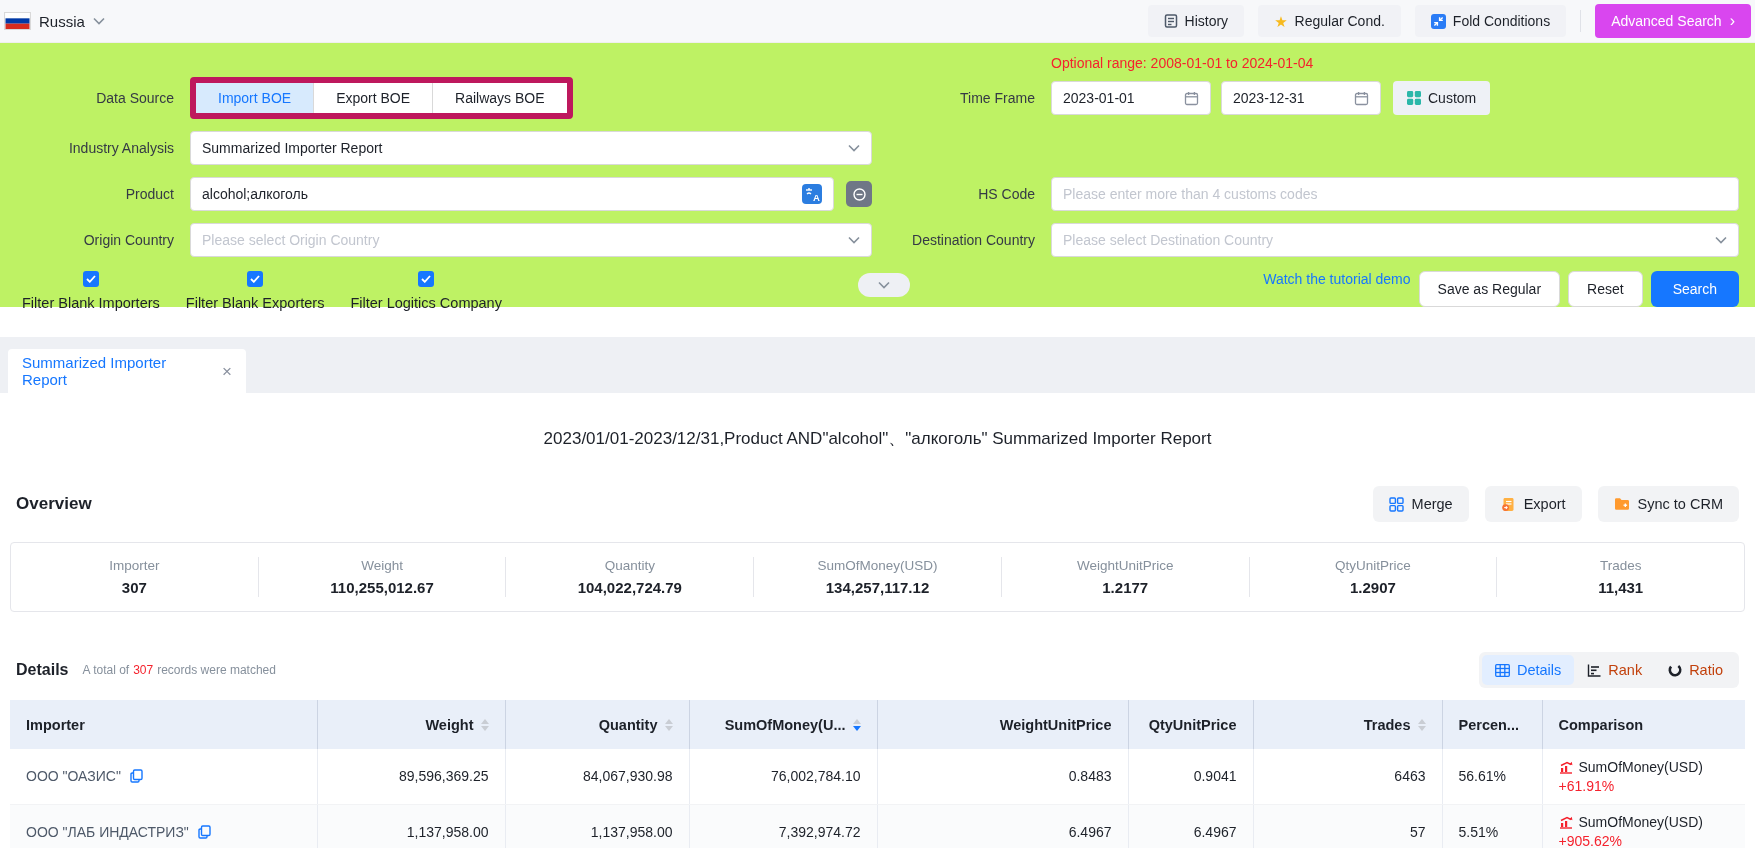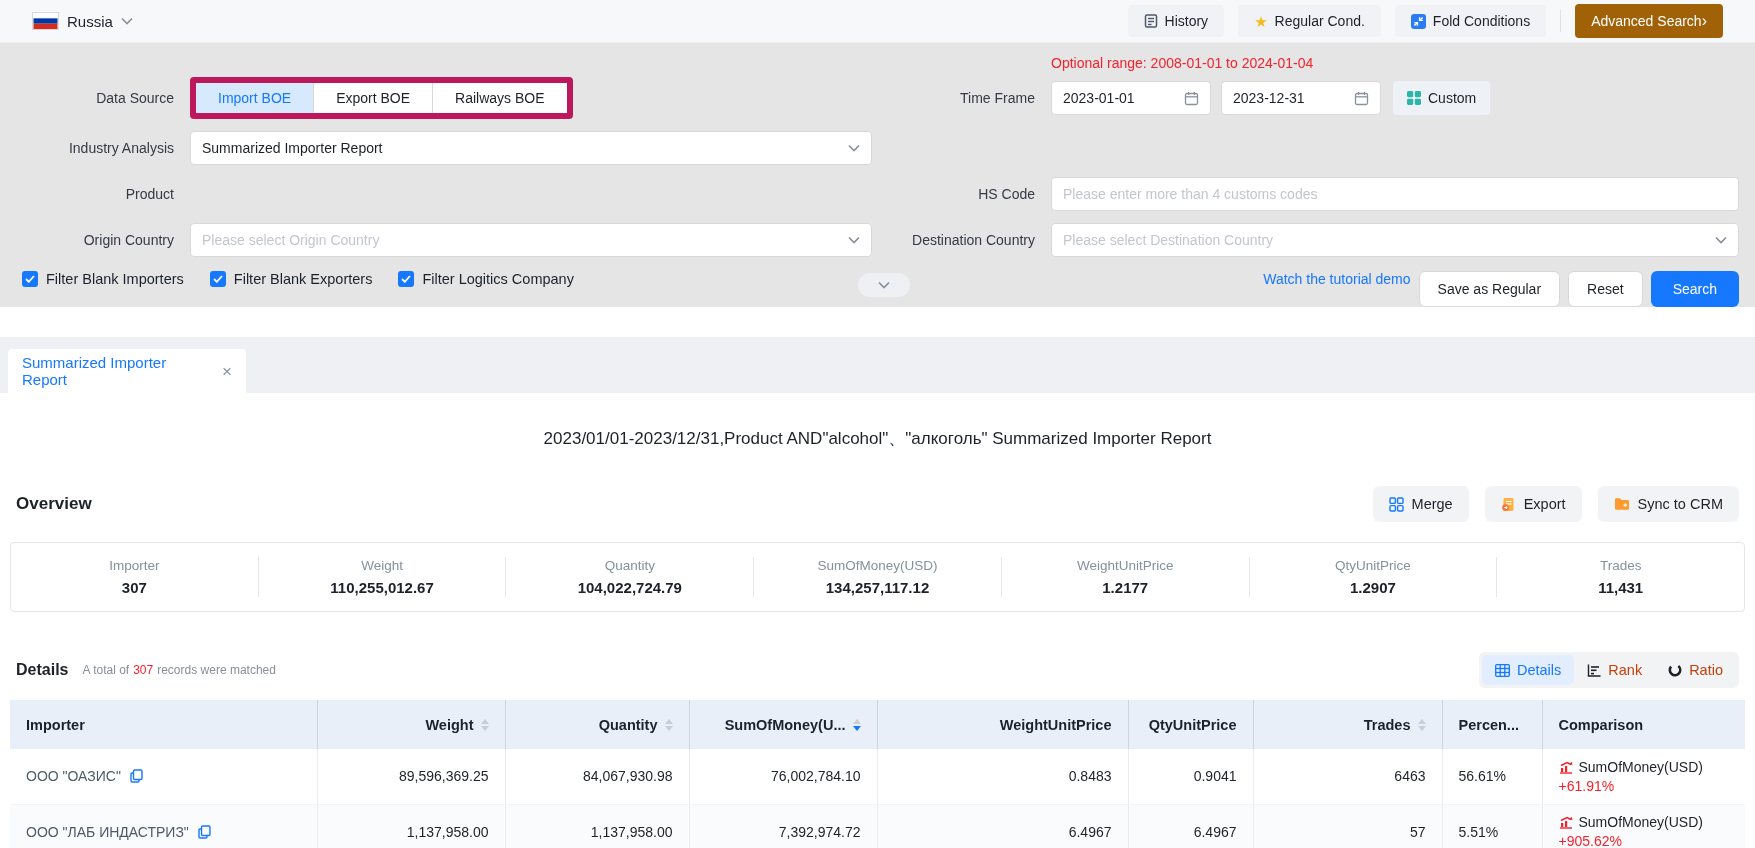--- a/index.html
+++ b/index.html
@@ -1,35 +1,35 @@
 <!DOCTYPE html>
 <html><head>
 <meta charset="utf-8">
 <style>
   * { margin:0; padding:0; box-sizing:border-box; }
   html,body { width:1755px; height:848px; overflow:hidden; background:#fff;
     font-family:"Liberation Sans", sans-serif; color:#1d2129; font-size:14px; }
 
   
   .topbar { height:43px; background:#f7f8fa; border-bottom:1px solid #efefef;
-    display:flex; align-items:center; padding:0 32px; }
+    display:flex; align-items:center; padding:0 4px; }
   .country { display:flex; align-items:center; gap:8px; cursor:pointer; }
   .flag { width:27px; height:18px; border:1px solid #d9d9d9; display:block; }
   .country-name { font-size:15px; color:#1d2129; }
   .top-right { margin-left:auto; display:flex; align-items:center; gap:14px; }
   .tbtn { height:32px; display:flex; align-items:center; gap:7px; padding:0 16px;
     background:#f1f2f6; border-radius:4px; color:#1d2129; cursor:pointer; font-size:14px; }
   .star { color:#f7ba1e; font-size:15px; line-height:1; }
   .vdiv { width:1px; height:22px; background:#e0e2e8; }
-  .adv-btn { height:34px; display:flex; align-items:center; gap:0; padding:0 16px;
-    background:#a16207; color:#fff; border-radius:4px; cursor:pointer; font-size:14px; }
+  .adv-btn { height:34px; display:flex; align-items:center; gap:8px; padding:0 16px;
+    background:#d946ef; color:#fff; border-radius:4px; cursor:pointer; font-size:14px; }
   .adv-chevron { font-size:16px; line-height:1; }
 
   
-  .form-section { padding:8px 16px 0 16px; background:#e5e5e5; }
+  .form-section { padding:8px 16px 0 16px; background:#bef264; }
   .frow { display:flex; align-items:center; }
   .flabel { width:158px; text-align:right; margin-right:16px; color:#353a45; flex:0 0 158px; }
   .left-field { width:682px; flex:0 0 682px; }
   .rlabel { flex:1; text-align:right; margin-right:16px; color:#353a45; }
   .right-col { width:688px; flex:0 0 688px; display:flex; align-items:center; }
 
   .row-red { height:20px; margin-top:2px; }
   .red-note { color:#f5222d; font-size:14px; }
 
   .row1 { margin-top:4px; }
@@ -51,21 +51,21 @@
   .row-gap { margin-top:12px; }
   .selectbox { cursor:pointer; }
   .placeholder { color:#c2c6cf; flex:1; }
   .sel-value { flex:1; color:#1d2129; }
 
   .icon-btn-grey { width:26px; height:26px; margin-left:12px; background:#6f7786; border-radius:5px;
     display:flex; align-items:center; justify-content:center; cursor:pointer; flex:0 0 26px; }
 
   .row5 { margin-top:14px; position:relative; height:36px; }
   .checks { display:flex; align-items:center; gap:26px; padding-left:6px; }
-  .check { display:flex; align-items:center; gap:8px; cursor:pointer; font-size:14.5px; color:#1d2129; }
+  .check { display:flex; align-items:center; gap:8px; cursor:pointer; font-size:14.5px; color:#1d2129;flex-direction:column; }
   .cbox { width:16px; height:16px; background:#1677ff; border-radius:3px;
     display:flex; align-items:center; justify-content:center; flex:0 0 16px; }
   .fold-pill { position:absolute; left:842px; top:2px; width:52px; height:24px; background:#eef0f4;
     border-radius:12px; display:flex; align-items:center; justify-content:center; cursor:pointer; }
   .row5-right { position:absolute; right:0; top:0; display:flex; gap:8px; }
   .tut-link { color:#1677ff; cursor:pointer; }
   .btn-plain { height:36px; padding:0 18px; background:#fff; border:1px solid #d9d9d9; border-radius:6px;
     display:flex; align-items:center; cursor:pointer; color:#1d2129; }
   .btn-primary { height:36px; padding:0 22px; background:#1677ff; border-radius:6px;
     display:flex; align-items:center; cursor:pointer; color:#fff; }
@@ -236,20 +236,38 @@
             <polyline points="1,1.5 6,6.5 11,1.5" fill="none" stroke="#86909c" stroke-width="1.6"></polyline>
           </svg>
       </div>
     </div>
     <div class="rlabel"></div>
       <div class="right-col"></div>
   </div>
 
   <div class="frow row-gap">
     <div class="flabel">Product</div>
+    <div class="left-field" style="display:flex;align-items:center;">
+      <div class="inputbox" style="flex:1;">
+        <input value="alcohol;алкоголь" style="">
+        <svg width="20" height="20" viewBox="0 0 20 20">
+          <rect width="20" height="20" rx="4" fill="#2b7de0"></rect>
+          <line x1="4" y1="6" x2="10" y2="6" stroke="#fff" stroke-width="1.4"></line>
+          <line x1="7" y1="4" x2="7" y2="6" stroke="#fff" stroke-width="1.4"></line>
+          <path d="M5 10 Q7 8 9 10" fill="none" stroke="#fff" stroke-width="1.2"></path>
+          <text x="11" y="16.5" font-size="9.5" fill="#fff" font-family="Liberation Sans, sans-serif" font-weight="bold">A</text>
+        </svg>
+      </div>
+      <div class="icon-btn-grey">
+        <svg width="15" height="15" viewBox="0 0 15 15">
+          <circle cx="7.5" cy="7.5" r="5.5" fill="none" stroke="#fff" stroke-width="1.4"></circle>
+          <line x1="4.5" y1="7.5" x2="10.5" y2="7.5" stroke="#fff" stroke-width="1.4"></line>
+        </svg>
+      </div>
+    </div>
     <div class="rlabel">HS Code</div>
     <div class="right-col">
       <div class="inputbox" style="flex:1;">
         <input placeholder="Please enter more than 4 customs codes" style="">
       </div>
     </div>
   </div>
 
   <div class="frow row-gap">
     <div class="flabel">Origin Country</div>

